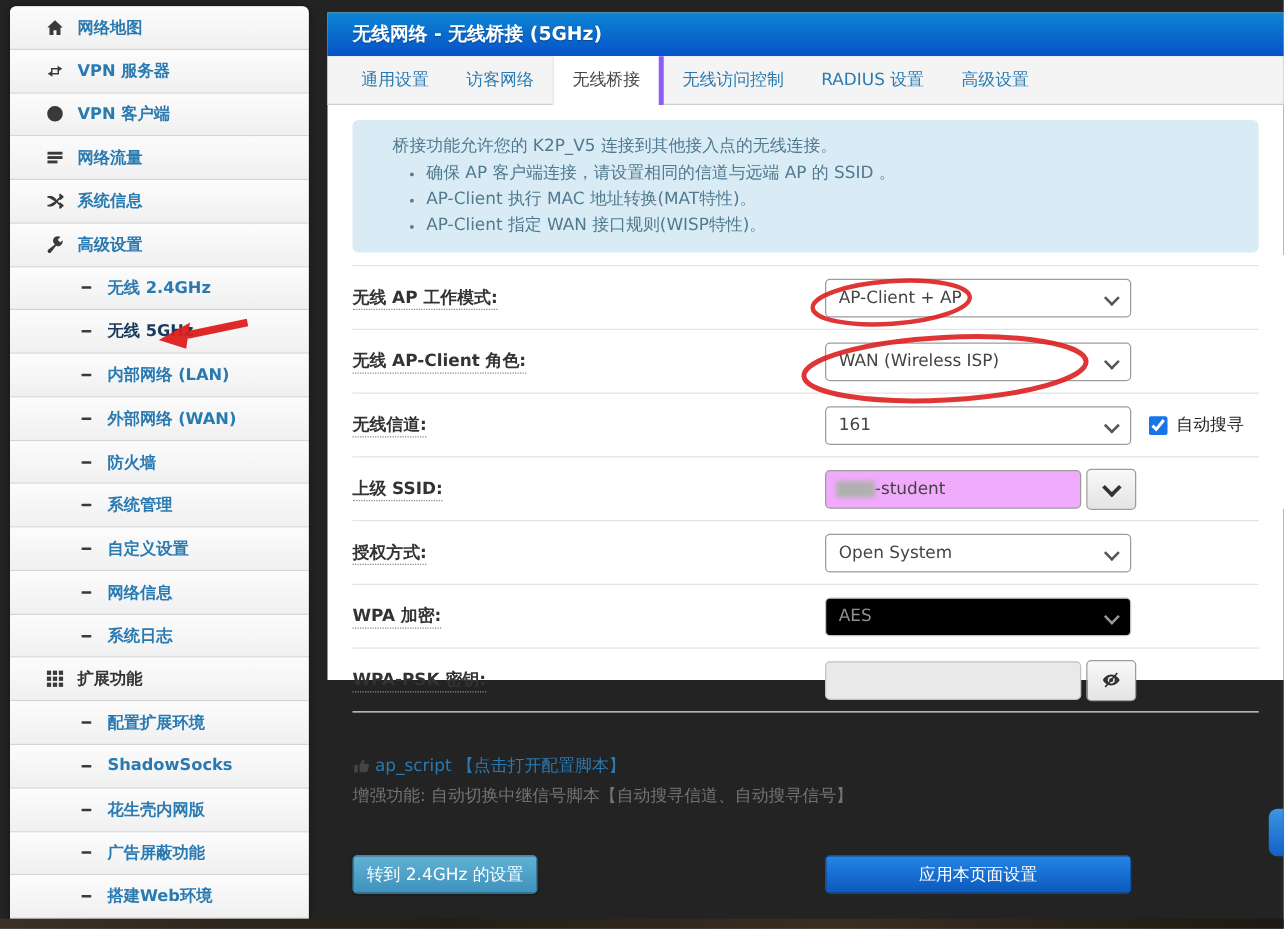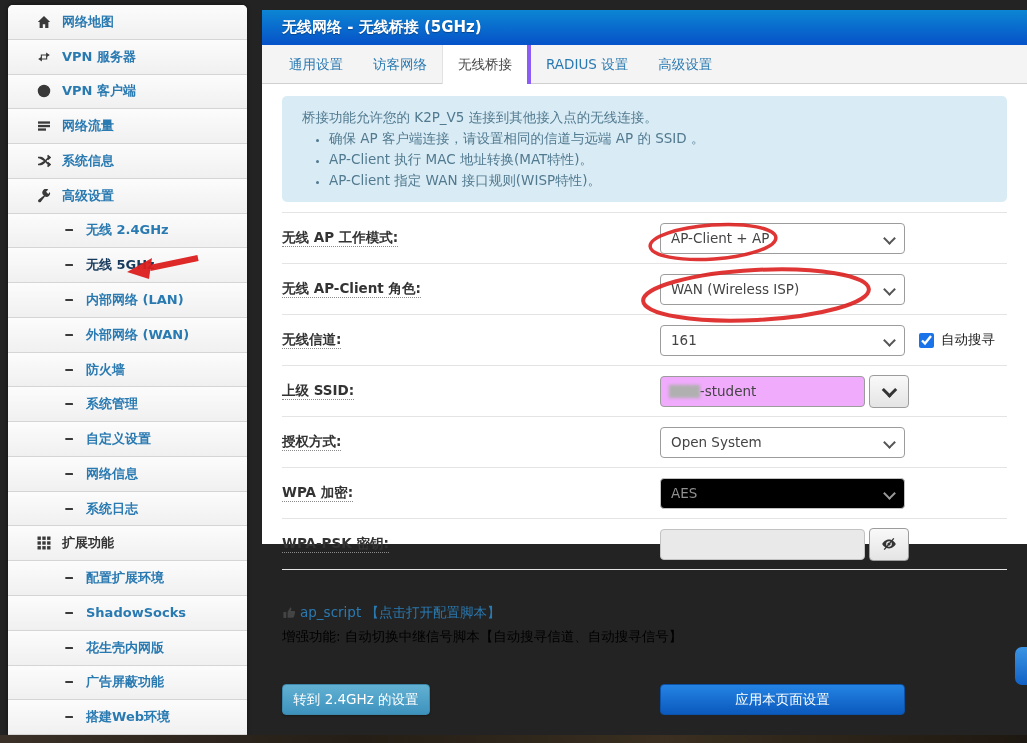--- a/index.html
+++ b/index.html
@@ -29,21 +29,21 @@
   #content{position:absolute;left:262px;top:10px;width:765px;height:534px;background:#fff;}
   #hdr{height:35px;line-height:35px;padding:0 20px;color:#fff;font-size:15px;font-weight:bold;
     background:linear-gradient(#0c85d3,#0652c8);text-shadow:0 1px 1px rgba(0,0,0,.3);}
   #tabs{height:38px;background:#f4f4f4;border-bottom:1px solid #cfcfcf;display:flex;
     padding-left:12px;}
   .tab{padding:0 15px;line-height:38px;font-size:13.5px;color:#2a7ab2;cursor:pointer;}
   .tab.active{background:#fff;color:#474747;height:39px;border-left:1px solid #e2e2e2;
     border-right:4px solid #8b5cf6;}
   #cbody{padding:0 20px;}
 
-  .infobox{margin-top:12px;background:#d9ecf5;border-radius:5px;padding:11px 20px;
+  .infobox{margin-top:12px;background:#d9ecf5;border-radius:5px;padding:11px 32px;
     color:#51798f;font-size:13.5px;line-height:21px;}
   .infobox ul{margin:0 0 0 27px;padding:0;}
   .infobox li::marker{color:#51798f;font-size:11px;}
 
   .frows{margin-top:10px;}
   .frow{display:flex;align-items:center;height:50px;border-bottom:1px solid #e4e4e4;}
   .frow:first-child{border-top:1px solid #e4e4e4;}
   .flabel{width:378px;font-size:13.5px;font-weight:bold;color:#333;flex:none;}
   .flabel span{border-bottom:1px dotted #8a8a8a;padding-bottom:1px;}
 
@@ -67,21 +67,21 @@
     transform:rotate(45deg) translate(-1px,-1px);}
   .sq-btn svg{width:16px;height:16px;}
 
   .chk{width:15px;height:15px;accent-color:#1a73e8;margin:0 0 0 14px;cursor:pointer;}
   .chk-label{font-size:13.5px;color:#222;margin-left:7px;}
 
   .script-sec{margin-top:34px;font-size:13.5px;}
   .script-link-row{display:flex;align-items:center;color:#2a7ab2;cursor:pointer;}
   .hand{width:15px;height:14px;margin-right:3px;display:flex;align-items:center;}
   .hand svg{width:14px;height:14px;fill:#444;}
-  .enhance{color:#000000;margin-top:6px;}
+  .enhance{color:#737373;margin-top:6px;}
 
   .btn-row{margin-top:38px;display:flex;align-items:center;}
   .btn{height:31px;border-radius:4px;font-size:13.5px;color:#fff;display:flex;align-items:center;
     justify-content:center;cursor:pointer;box-sizing:border-box;}
   .btn-goto{width:148px;background:linear-gradient(#62b1d3,#3d92bd);border:1px solid #3d89ae;
     box-shadow:0 1px 2px rgba(0,0,0,.3);}
   .btn-apply{width:245px;margin-left:230px;background:linear-gradient(#2484e4,#0b59bd);
     border:1px solid #0c52a8;}
 
   #float-btn{position:absolute;left:1015px;top:647px;width:24px;height:38px;border-radius:7px;
@@ -280,20 +280,21 @@
         <span>搭建Web环境</span>
       </div>
     </nav>
 
   <div id="content">
     <div id="hdr">无线网络 - 无线桥接 (5GHz)</div>
     <div id="tabs">
         <div class="tab">通用设置</div>
         <div class="tab">访客网络</div>
         <div class="tab active">无线桥接</div>
+        <div class="tab">无线访问控制</div>
         <div class="tab">RADIUS 设置</div>
         <div class="tab">高级设置</div>
       </div>
     <div id="cbody">
 
       <div class="infobox">
         <div>桥接功能允许您的 K2P_V5 连接到其他接入点的无线连接。</div>
         <ul>
             <li>确保 AP 客户端连接，请设置相同的信道与远端 AP 的 SSID 。</li>
             <li>AP-Client 执行 MAC 地址转换(MAT特性)。</li>

